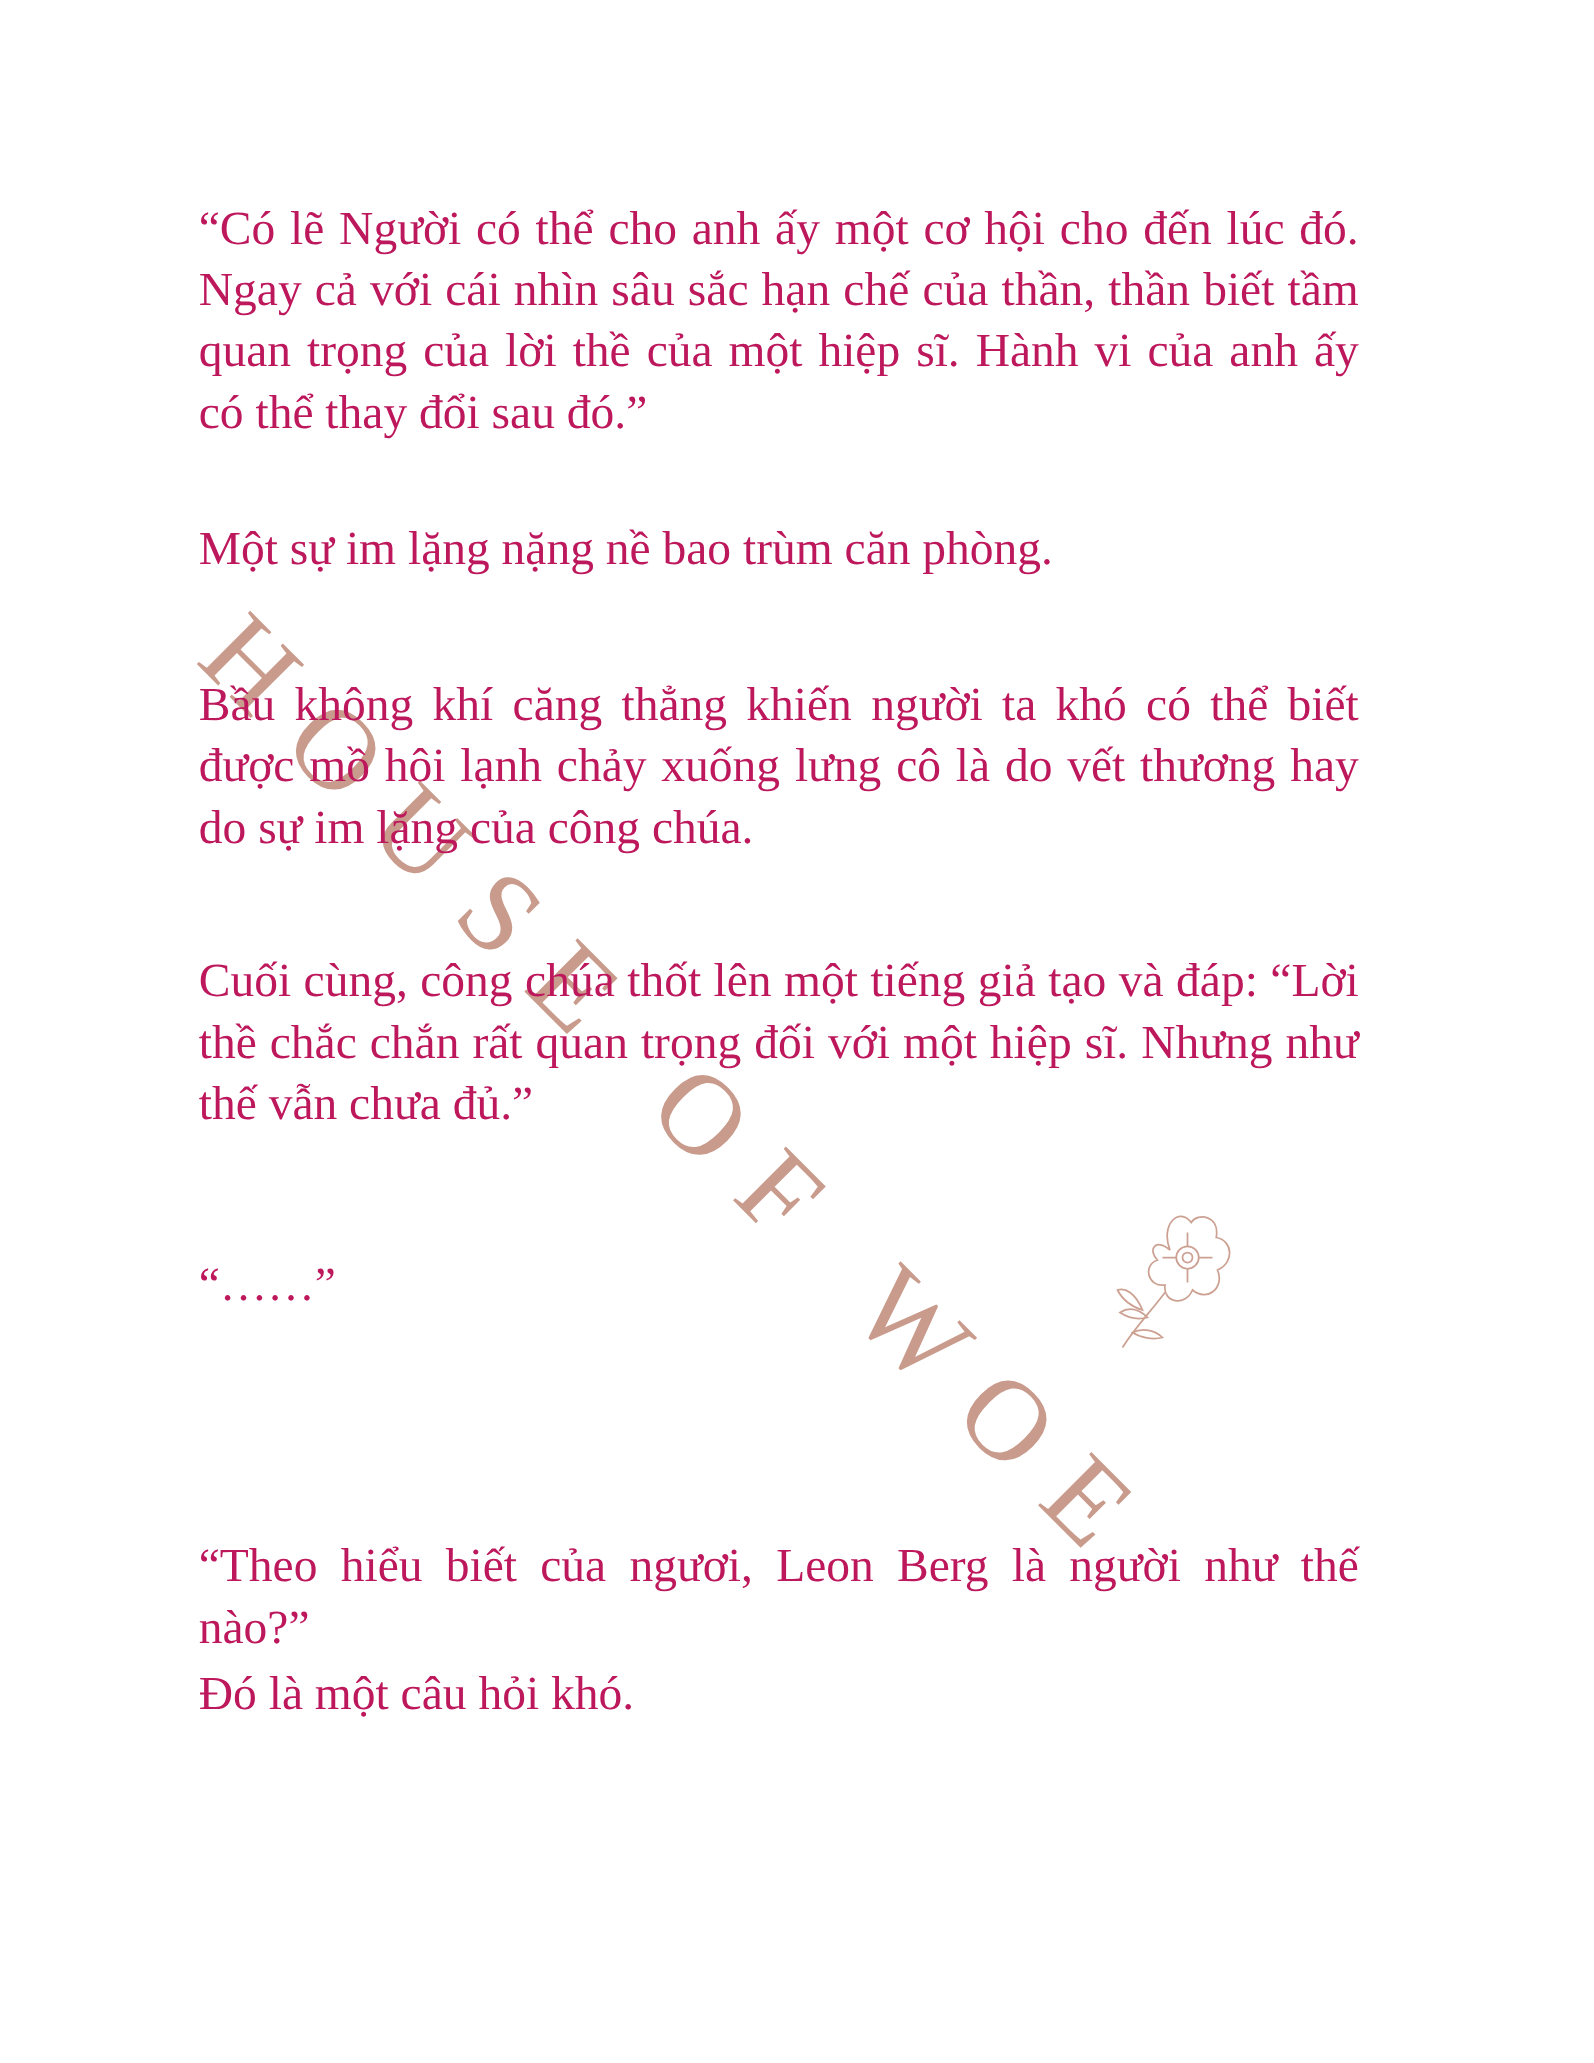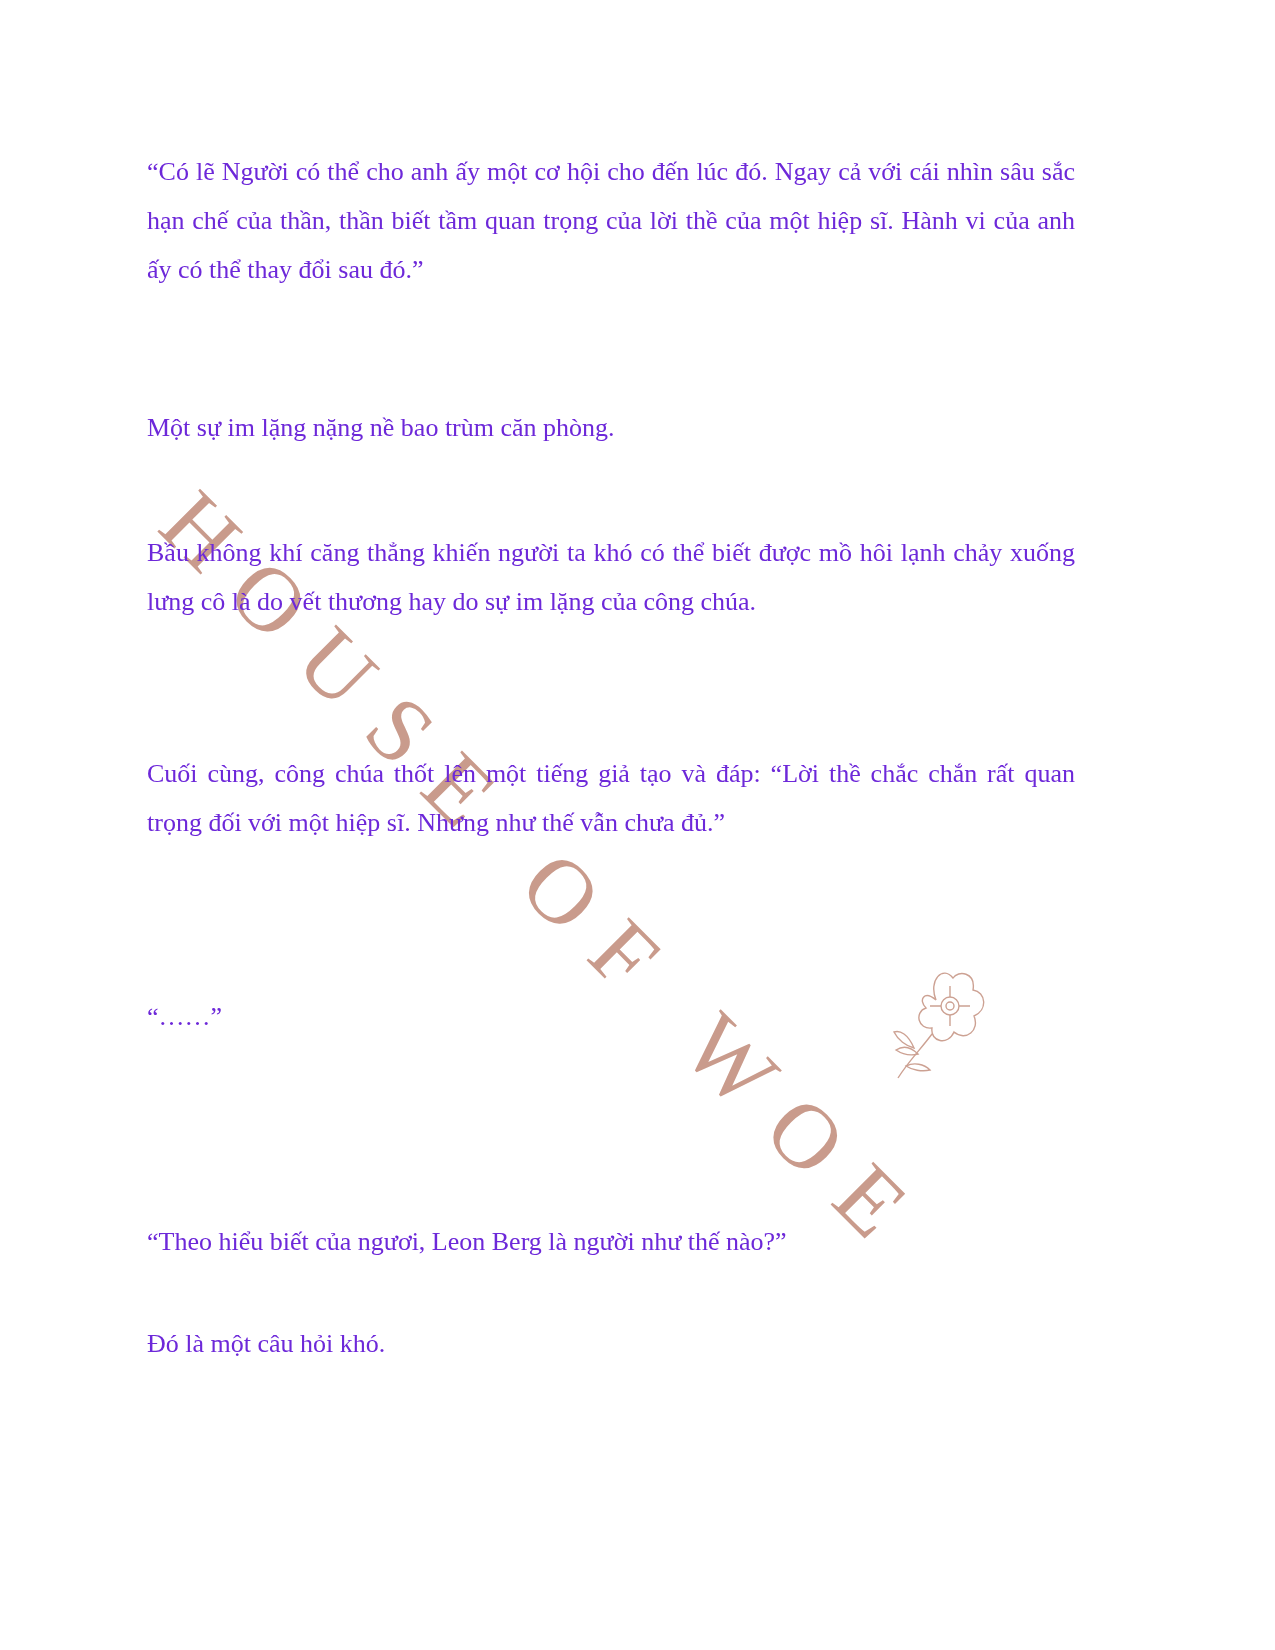--- a/index.html
+++ b/index.html
@@ -17,25 +17,25 @@
   .content {
     position: absolute;
     left: 143px;
     top: 0;
     width: 928px;
   }
   .para {
     position: absolute;
     left: 0;
     width: 928px;
-    margin: 4px;
+    margin: 16px;
     font-family: "Liberation Serif", "DejaVu Serif", serif;
-    font-size: 26px;
+    font-size: 38px;
     line-height: 49px;
-    color: #6d28d9;
+    color: #be185d;
     text-align: justify;
     text-align-last: left;
   }
   .watermark {
     position: absolute;
     left: 215px;
     top: 470px;
     transform-origin: 0 0;
     transform: rotate(45deg);
     font-family: "Liberation Serif", "DejaVu Serif", serif;

